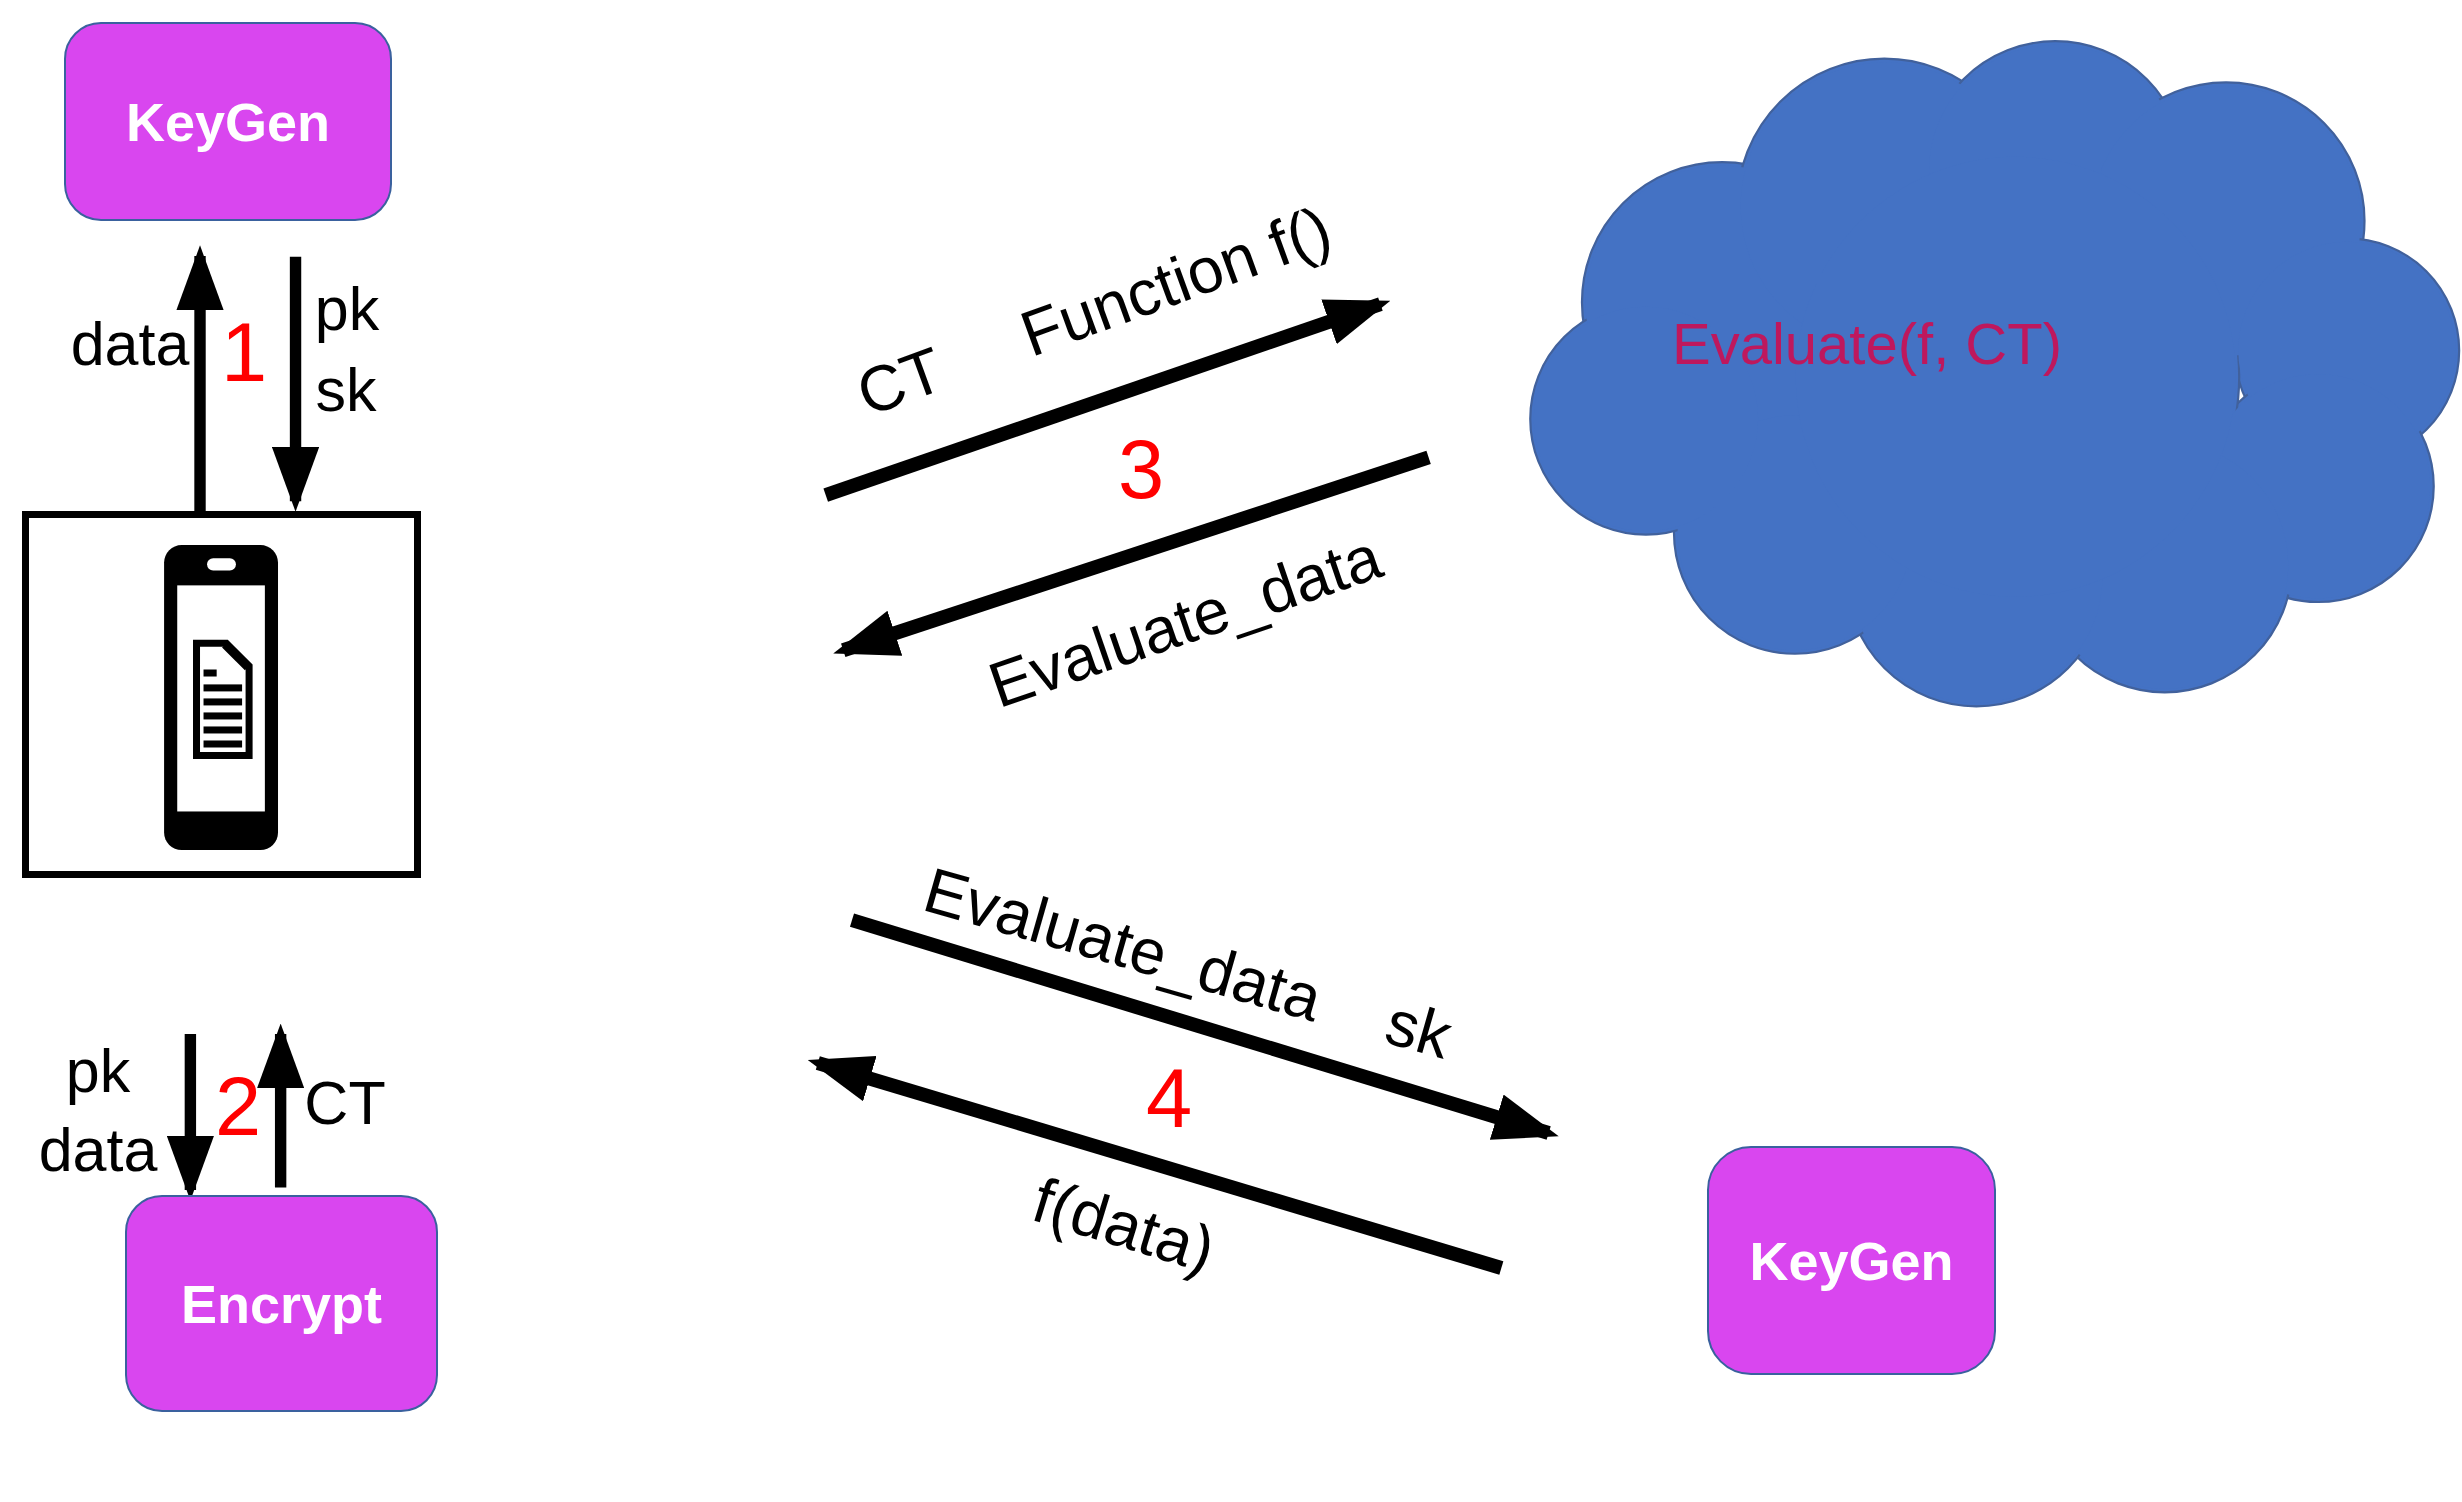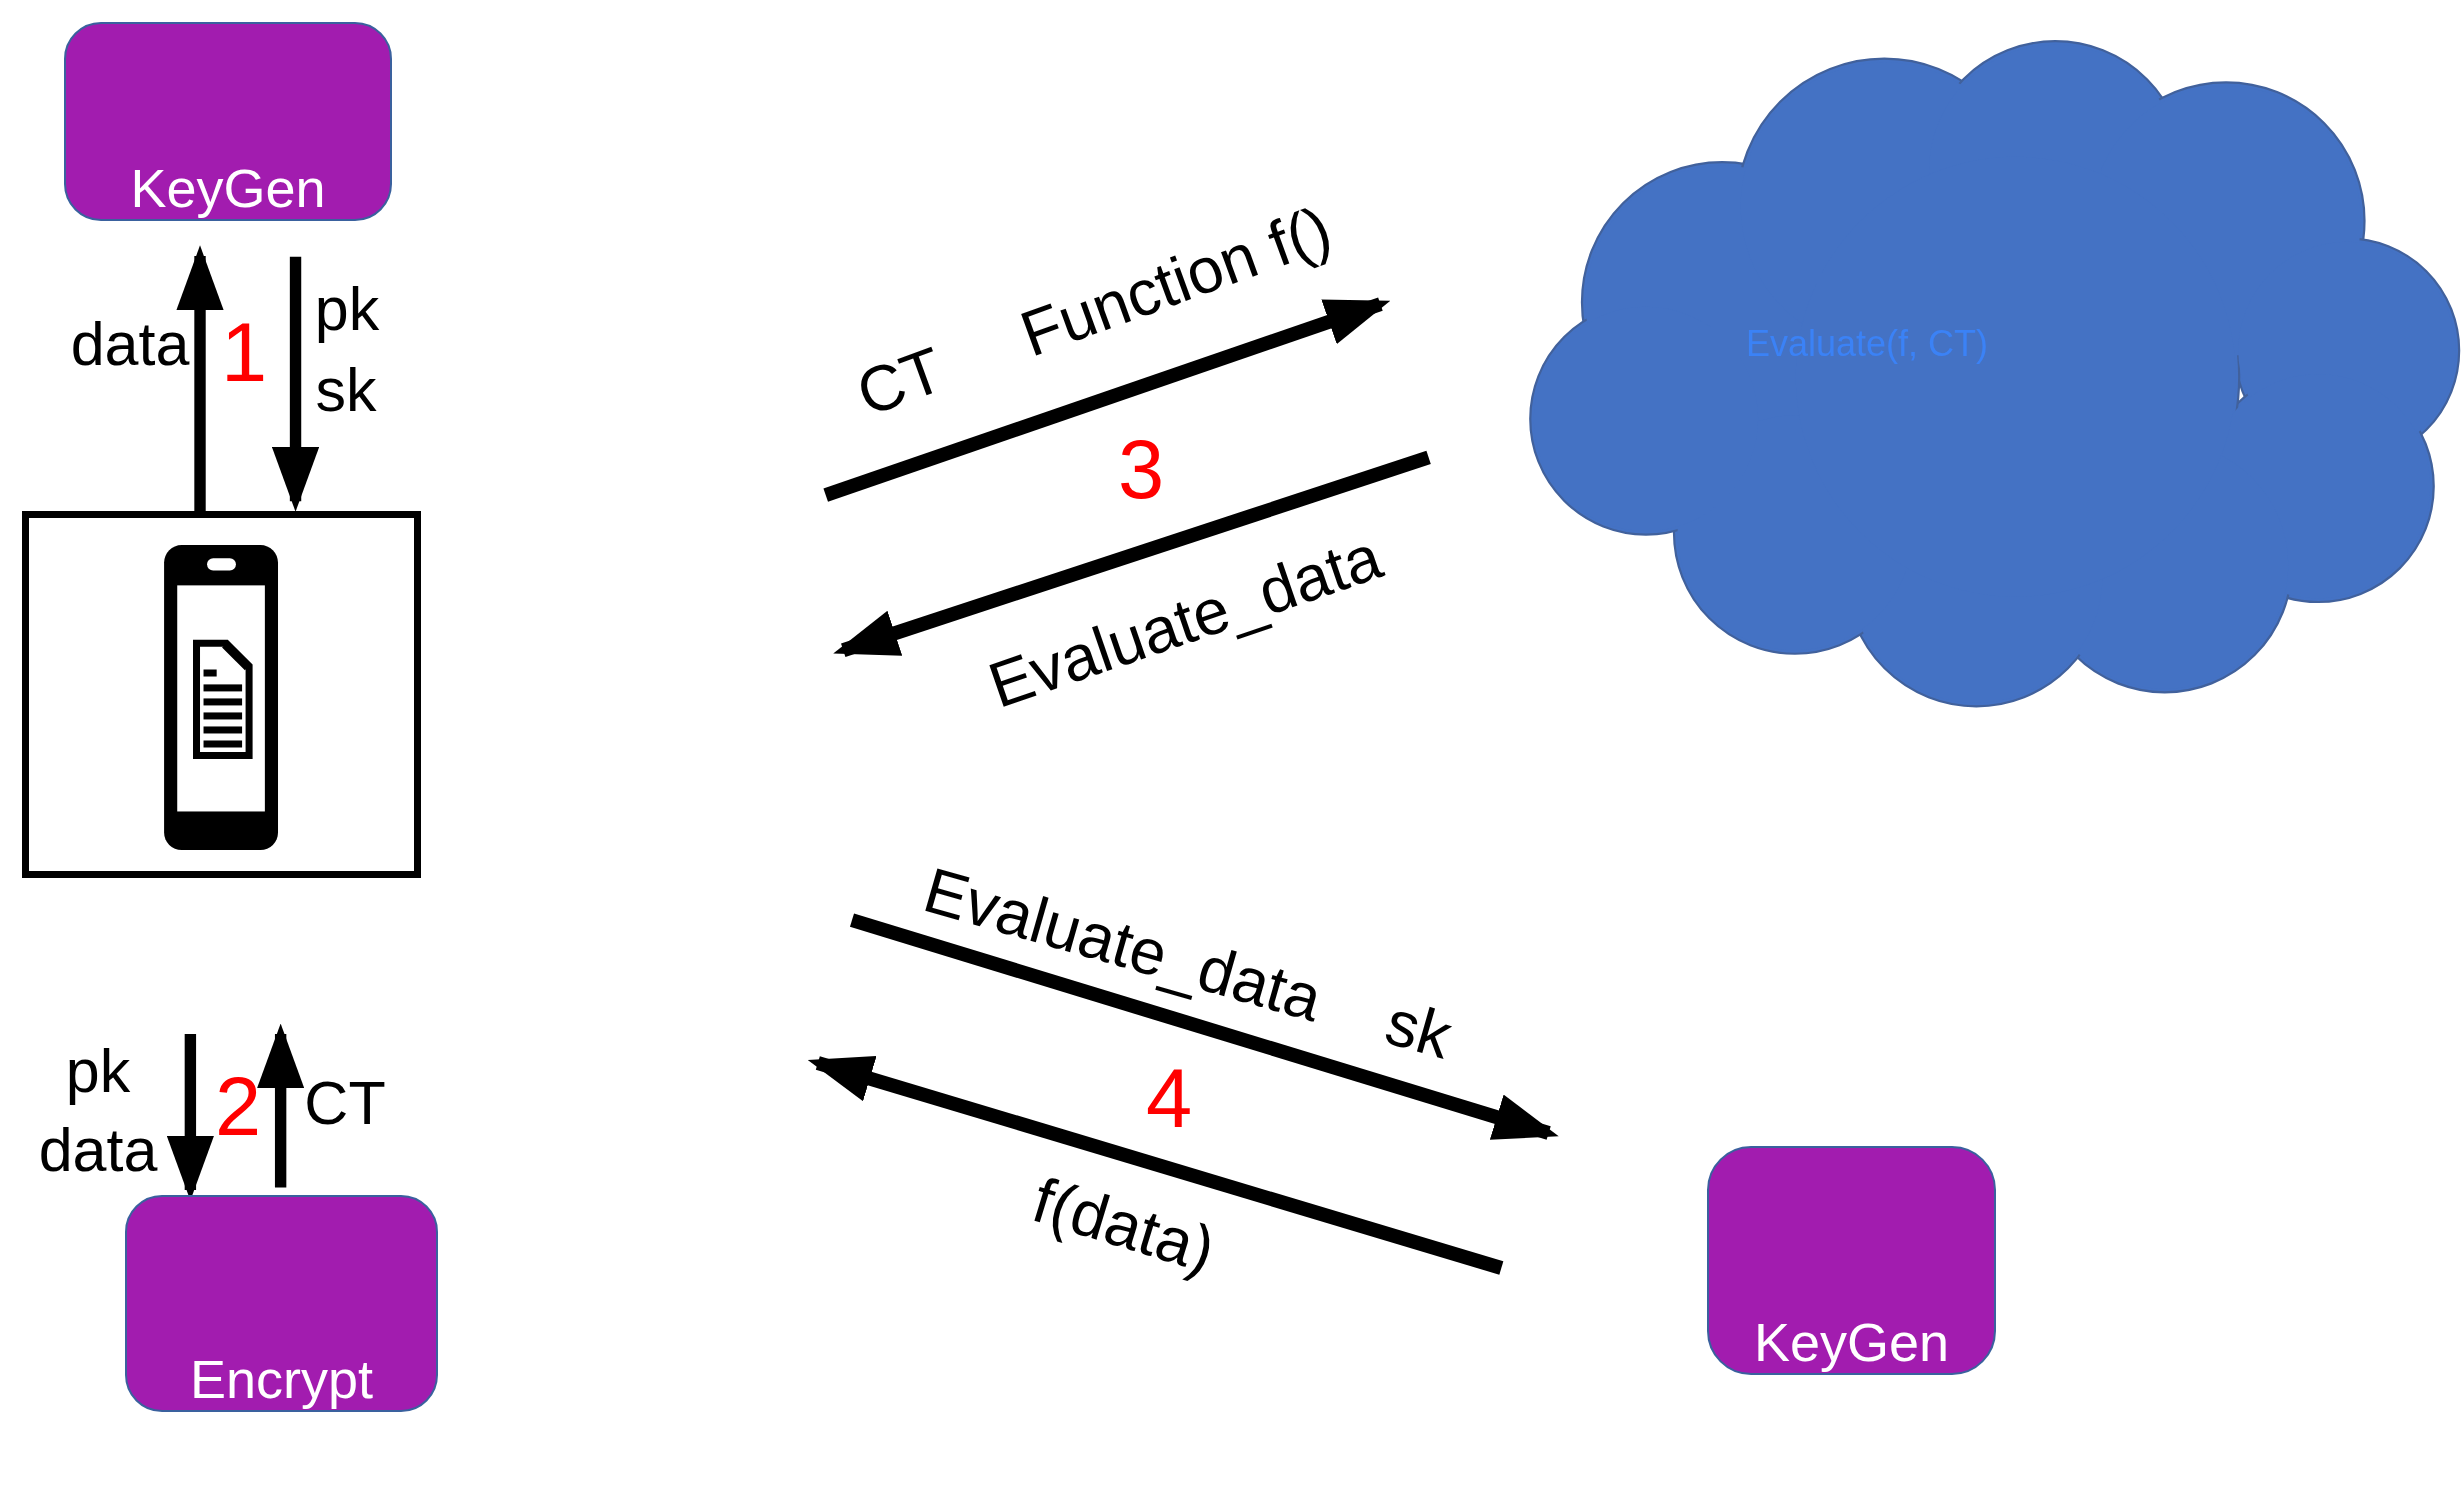--- a/index.html
+++ b/index.html
@@ -6,26 +6,27 @@
   #canvas{
     position:relative;
     width:2462px;height:1502px;
     background:#ffffff;
     font-family:"Liberation Sans", sans-serif;
     overflow:hidden;
   }
   #diagram-svg{position:absolute;left:0;top:0;width:2462px;height:1502px;}
   .box{
     position:absolute;
-    background:#a21caf;
+    background:#d946ef;
     border:2.6px solid #3A619E;
     border-radius:37px;
-    display:flex;align-items:flex-end;justify-content:center;
+    display:flex;align-items:center;justify-content:center;
     color:#ffffff;font-size:54px;
     box-sizing:border-box;
+    font-weight:bold;
   }
   .frame{
     position:absolute;
     border:7px solid #000000;
     background:transparent;
     box-sizing:border-box;
   }
   .lbl{
     position:absolute;
     transform:translate(-50%,-50%);
@@ -33,21 +34,21 @@
     line-height:1;
   }
   .rot{font-size:64px;}
   .stepnum{
     position:absolute;
     transform:translate(-50%,-50%);
     font-size:83px;color:#FF0000;white-space:nowrap;line-height:1;
   }
   .cloudlbl{
     position:absolute;transform:translate(-50%,-50%);
-    color:#3b82f6;font-size:36px;white-space:nowrap;line-height:1;
+    color:#be185d;font-size:58px;white-space:nowrap;line-height:1;
   }
 </style>
 </head>
 <body>
 
 <div id="canvas">
 
   <svg id="diagram-svg" viewBox="0 0 2809 1714" xmlns="http://www.w3.org/2000/svg">
     <defs>
       <marker id="ah" markerUnits="userSpaceOnUse" markerWidth="74" markerHeight="54" refX="62" refY="27" orient="auto">

